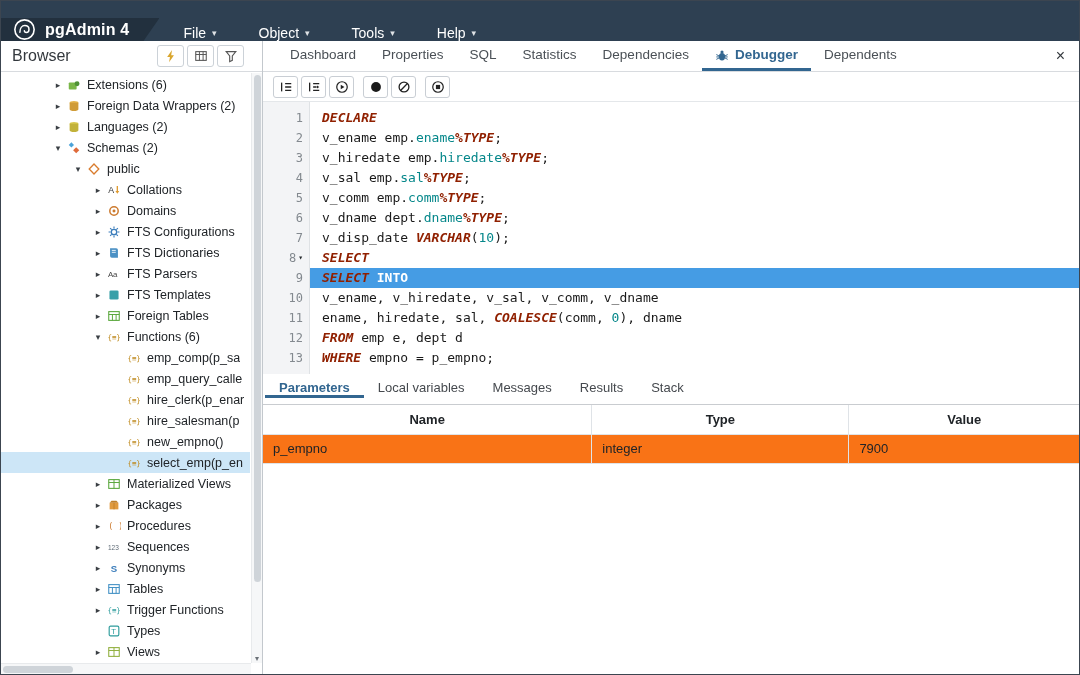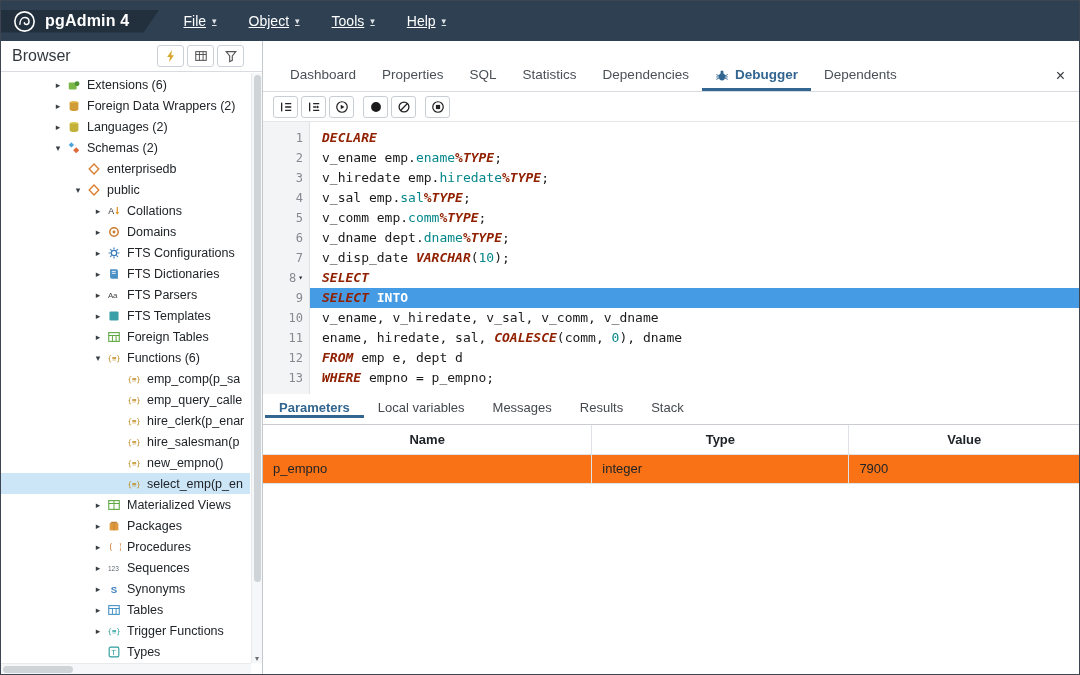--- a/index.html
+++ b/index.html
@@ -1,25 +1,25 @@
 <!DOCTYPE html>
 <html style="--accent: #326690; --highlight-line: #459ce4; --keyword: #902000; --identifier: #05878a; --selection: #cde6f7;"><head>
 <meta charset="utf-8">
 <style>
   html,body{margin:0;padding:0;background:#9aa0a6;}
   *{box-sizing:border-box;}
   .window{width:1080px;height:675px;border:1px solid #3c4550;background:#fff;
     font-family:"Liberation Sans",sans-serif;display:flex;flex-direction:column;overflow:hidden;}
 
   
-  .app-header{flex:0 0 40px;background:#2e4052;display:flex;align-items:center;color:#fff;}
+  .app-header{flex:0 0 40px;background:#2e4052;display:flex;align-items:flex-end;color:#fff;}
   .logo{background:#22303e;display:flex;align-items:center;gap:9px;padding:0 30px 0 12px;
     clip-path:polygon(0 0,100% 0,calc(100% - 16px) 100%,0 100%);}
   .app-title{font-size:16px;font-weight:bold;letter-spacing:.2px;}
-  .menu-bar{display:flex;align-items:center;gap:32px;padding-left:24px;font-size:14px;text-decoration:underline;}
+  .menu-bar{display:flex;align-items:center;gap:42px;padding-left:24px;font-size:14px;}
   .menu{display:flex;align-items:center;gap:6px;cursor:default;}
   .menu .caret{font-size:9px;opacity:.85;}
 
   
   .body{flex:1;display:flex;min-height:0;}
 
   
   .sidebar{flex:0 0 262px;width:262px;border-right:1px solid #c3c8cd;display:flex;flex-direction:column;position:relative;background:#fff;}
   .sidebar-head{flex:0 0 31px;display:flex;align-items:center;justify-content:space-between;
     padding:0 6px 0 11px;border-bottom:1px solid #d8dbdf;}
@@ -33,21 +33,21 @@
   .chev{flex:0 0 14px;width:14px;text-align:center;font-size:9px;color:#3a3f44;}
   .ticon{flex:0 0 18px;width:18px;display:flex;align-items:center;justify-content:center;margin-right:4px;}
   .tlabel{overflow:hidden;text-overflow:clip;}
   .vscroll{position:absolute;top:32px;right:0;bottom:11px;width:11px;background:#f6f7f8;border-left:1px solid #e8eaec;}
   .vscroll .thumb{position:absolute;top:2px;left:1.5px;width:7px;height:86%;background:#cfd4d9;border-radius:4px;}
   .vscroll .sarrow{position:absolute;bottom:0;left:0;width:100%;text-align:center;font-size:8px;color:#6b7177;}
   .hscroll{position:absolute;left:0;bottom:0;right:11px;height:11px;background:#f6f7f8;border-top:1px solid #e8eaec;}
   .hscroll .thumb{position:absolute;left:2px;top:1.5px;height:7px;width:70px;background:#cfd4d9;border-radius:4px;}
 
   
-  .main{flex:1;display:flex;flex-direction:column;min-width:0;background:#fff;margin-top:20px;}
+  .main{flex:1;display:flex;flex-direction:column;min-width:0;background:#fff;}
   .tab-bar{flex:0 0 31px;border-bottom:1px solid #d8dbdf;display:flex;align-items:stretch;padding-left:14px;}
   .tab{display:flex;align-items:center;gap:6px;padding:0 13px;font-size:13.5px;color:#4a5056;
     border-bottom:3px solid transparent;cursor:default;}
   .tab.active{color:var(--accent,#326690);border-bottom-color:var(--accent,#326690);font-weight:bold;}
   .tab-close{margin-left:auto;align-self:center;margin-right:14px;font-size:16px;color:#33383d;line-height:1;cursor:default;}
 
   .dbg-toolbar{flex:0 0 30px;display:flex;align-items:center;padding:0 10px;border-bottom:1px solid #e4e7ea;}
   .dbg-group{display:flex;gap:3px;margin-right:9px;}
   .dbg-btn{width:25px;height:22px;border:1px solid #c9ced4;border-radius:3px;background:#fff;
     display:flex;align-items:center;justify-content:center;padding:0;}
@@ -180,29 +180,20 @@
           </div>
           <div class="tree-row" style="padding-left: 50px;">
             <span class="chev">▾</span>
             <span class="ticon">
               <svg viewBox="0 0 16 16" width="14" height="14" aria-hidden="true">
                 <path d="M5 1.5 8 4.5 5 7.5 2 4.5z" fill="#4ba3d9"></path>
                 <path d="M10.5 7 14 10.5 10.5 14 7 10.5z" fill="#df6a3a"></path>
               </svg>
             </span>
             <span class="tlabel">Schemas (2)</span>
-          </div>
-          <div class="tree-row" style="padding-left: 70px;">
-            <span class="chev"></span>
-            <span class="ticon">
-              <svg viewBox="0 0 16 16" width="14" height="14" aria-hidden="true">
-                <path d="M8 2.2 13.5 8 8 13.8 2.5 8z" fill="none" stroke="#d97c2e" stroke-width="1.5"></path>
-              </svg>
-            </span>
-            <span class="tlabel">enterprisedb</span>
           </div>
           <div class="tree-row" style="padding-left: 70px;">
             <span class="chev">▾</span>
             <span class="ticon">
               <svg viewBox="0 0 16 16" width="14" height="14" aria-hidden="true">
                 <path d="M8 2.2 13.5 8 8 13.8 2.5 8z" fill="none" stroke="#d97c2e" stroke-width="1.5"></path>
               </svg>
             </span>
             <span class="tlabel">public</span>
           </div>

